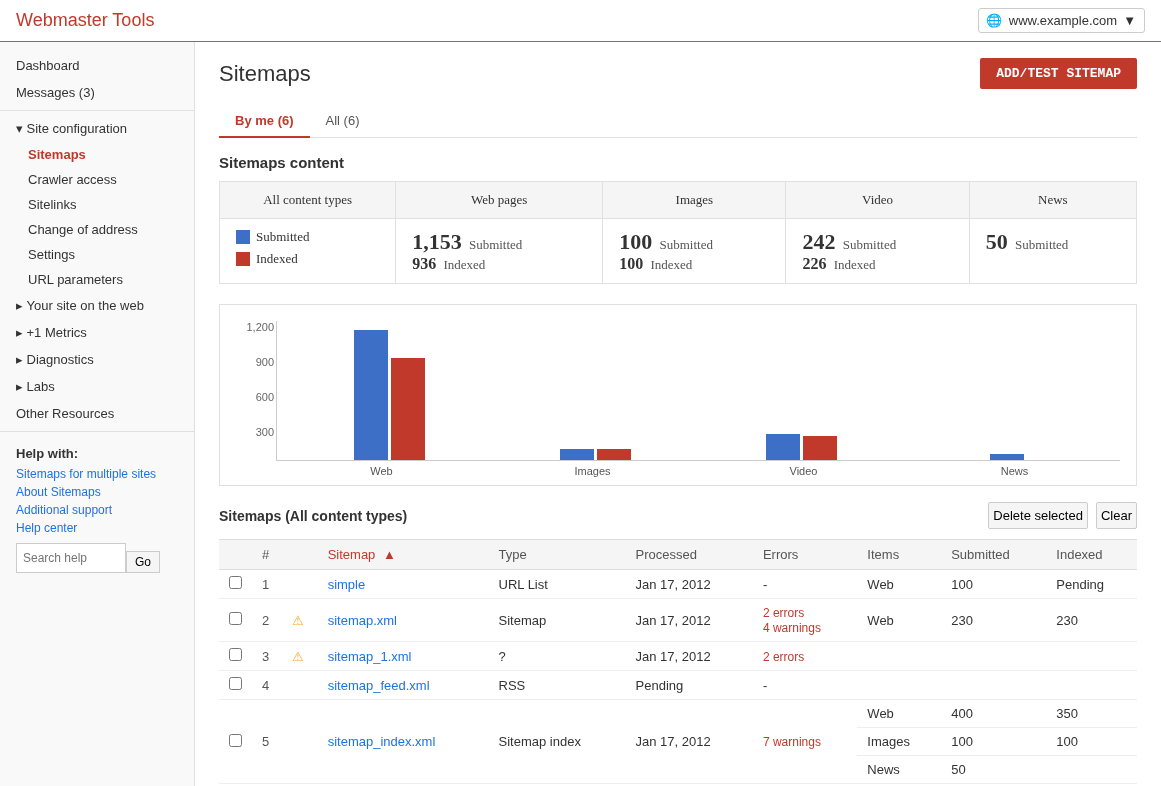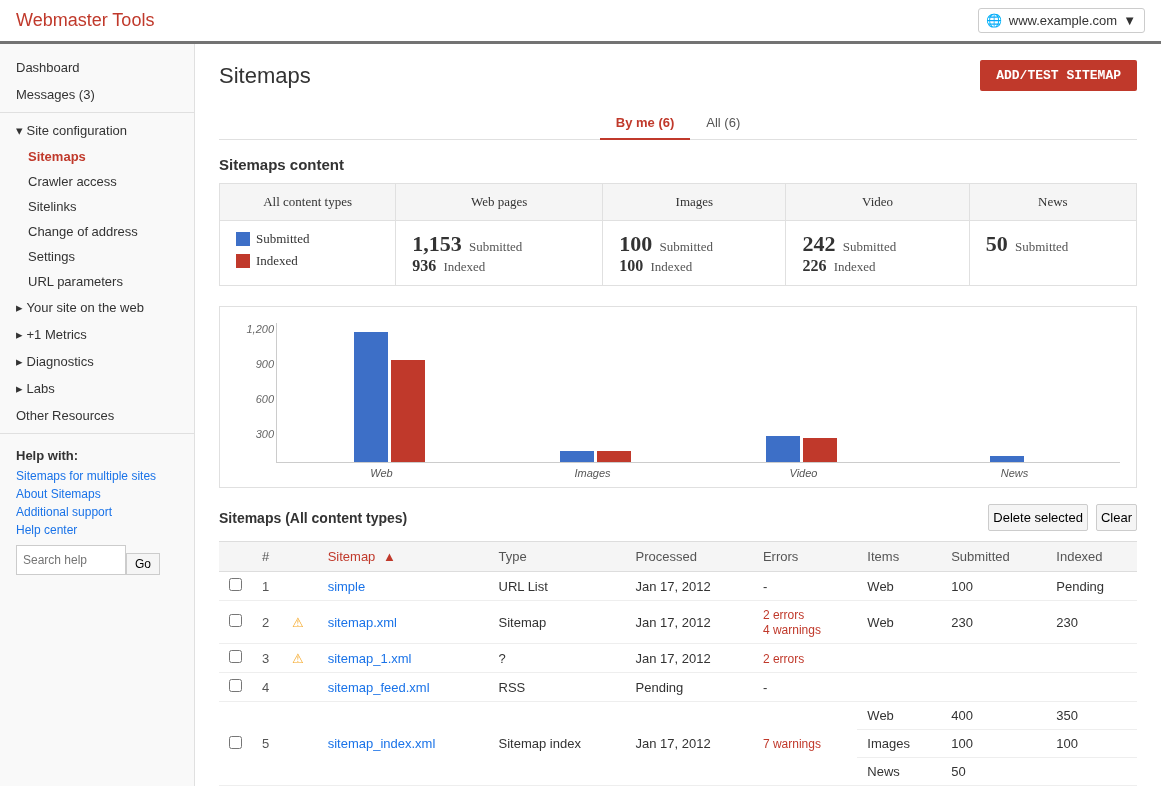--- a/index.html
+++ b/index.html
@@ -1,21 +1,21 @@
 <!DOCTYPE html>
 <html><head>
   <meta charset="utf-8">
   <style>
     * { box-sizing: border-box; margin: 0; padding: 0; }
     body { font-family: Arial, sans-serif; font-size: 13px; color: #333; background: #fff; }
 
     
     #header {
       background: #fff;
-      border-bottom: 3px solid #737373;
+      border-bottom: 1px solid #737373;
       padding: 8px 16px;
       display: flex;
       align-items: center;
       justify-content: space-between;
     }
     #header .app-title {
       color: #c0392b;
       font-size: 18px;
       font-weight: normal;
     }
@@ -100,21 +100,21 @@
       border: none;
       padding: 8px 16px;
       font-size: 13px;
       font-weight: bold;
       cursor: pointer;
       border-radius: 2px;
       font-family: Liberation Mono, monospace;
     }
 
     
-    .tabs { display: flex; border-bottom: 1px solid #e0e0e0; margin-bottom: 16px; justify-content: center; }
+    .tabs { display: flex; border-bottom: 1px solid #e0e0e0; margin-bottom: 16px; }
     .tab {
       padding: 8px 16px;
       cursor: pointer;
       font-size: 13px;
       color: #555;
       border-bottom: 2px solid transparent;
       margin-bottom: -1px;
     }
     .tab.active {
       border-bottom: 2px solid #c0392b;
@@ -331,21 +331,21 @@
             <div>
               <span class="stat-number">50</span>
               <span class="stat-label">Submitted</span>
             </div>
           </td>
         </tr>
       </tbody>
     </table>
 
     <div class="chart-container">
-      <div style="position:relative; padding-left:40px;font-style:italic;">
+      <div style="position:relative; padding-left:40px;">
 
         <div style="position:absolute; left:0; top:0; width:38px; height:140px; display:flex; flex-direction:column; justify-content:space-between; text-align:right;">
           <span style="font-size:11px;color:#666">1,200</span>
           <span style="font-size:11px;color:#666">900</span>
           <span style="font-size:11px;color:#666">600</span>
           <span style="font-size:11px;color:#666">300</span>
           <span style="font-size:11px;color:#666"></span>
         </div>
 
         <div style="display:flex; align-items:flex-end; height:140px; border-left:1px solid #ccc; border-bottom:1px solid #ccc; padding: 0 10px;">

